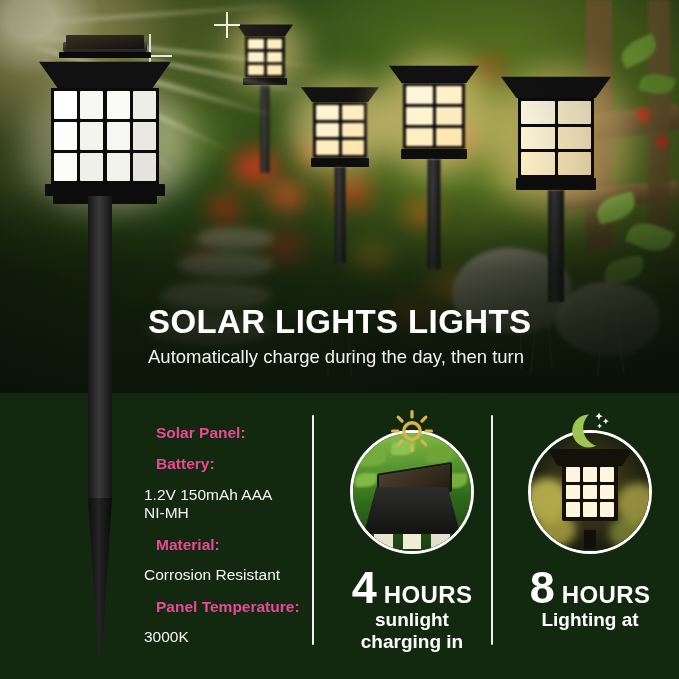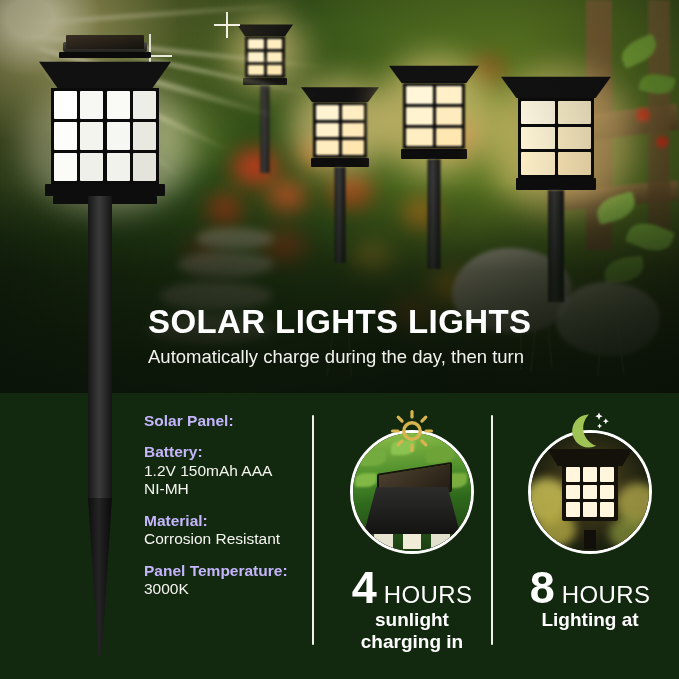--- a/index.html
+++ b/index.html
@@ -70,34 +70,34 @@
   .h-title{font-size:33px;font-weight:bold;color:#fff;letter-spacing:.4px;
            line-height:1;margin:0 0 8px 0;white-space:nowrap;}
   .h-sub{font-size:18.5px;color:#f2f2ee;line-height:1.22;margin:0;font-weight:400;}
 
   
   .panel{position:absolute;left:0;top:393px;width:679px;height:286px;background:#12290F;}
 
   
   .specs{position:absolute;left:144px;top:412px;width:168px;z-index:12;}
   .spec{margin-bottom:13px;}
-  .spec-k{font-size:15.5px;font-weight:bold;color:#c4b5fd;line-height:1.18;margin:0;}
+  .spec-k{font-size:15.5px;font-weight:bold;color:#ec4899;line-height:1.18;margin:12px;}
   .spec-v{font-size:15.5px;color:#f4f4f0;line-height:1.2;margin:0;font-weight:400;}
 
   .divider{position:absolute;width:2px;background:#f0f0ea;border-radius:2px;z-index:12;}
 
   
   .feature{position:absolute;width:160px;text-align:center;z-index:12;}
   .f-circle{position:relative;width:118px;height:118px;margin:0 auto;border-radius:50%;
             border:3px solid #fff;overflow:hidden;background:#1b2a12;}
   .f-icon{position:absolute;left:50%;transform:translateX(-50%);top:-22px;z-index:3;}
   .f-hours{margin-top:8px;display:flex;align-items:baseline;justify-content:center;gap:7px;
            color:#fff;}
   .f-num{font-size:45px;font-weight:bold;line-height:.92;}
-  .f-unit{font-size:24px;font-weight:normal;letter-spacing:.4px;margin-top:19px;}
+  .f-unit{font-size:24px;font-weight:bold;letter-spacing:.4px;margin-top:19px;}
   .f-cap{font-size:19px;font-weight:bold;color:#fff;line-height:1.1;margin-top:1px;}
 
   
   .cp{position:absolute;inset:0;}
   .cp-sun{background:linear-gradient(175deg,#8fbf4a 0%,#4f8f2c 34%,#2f6a1c 56%,#1a3a12 100%);}
   .cp-night{background:radial-gradient(circle at 50% 46%, #3a3418 0 34%, #1d2110 66%, #0d1208 100%);}
   .sp-top{position:absolute;left:20%;top:30%;width:60%;height:22%;
           background:linear-gradient(150deg,#4b3f2d,#241d14);
           transform:skewY(-9deg);border:2px solid #17130d;border-radius:2px;}
   .sp-body{position:absolute;left:9%;top:46%;width:82%;height:40%;

